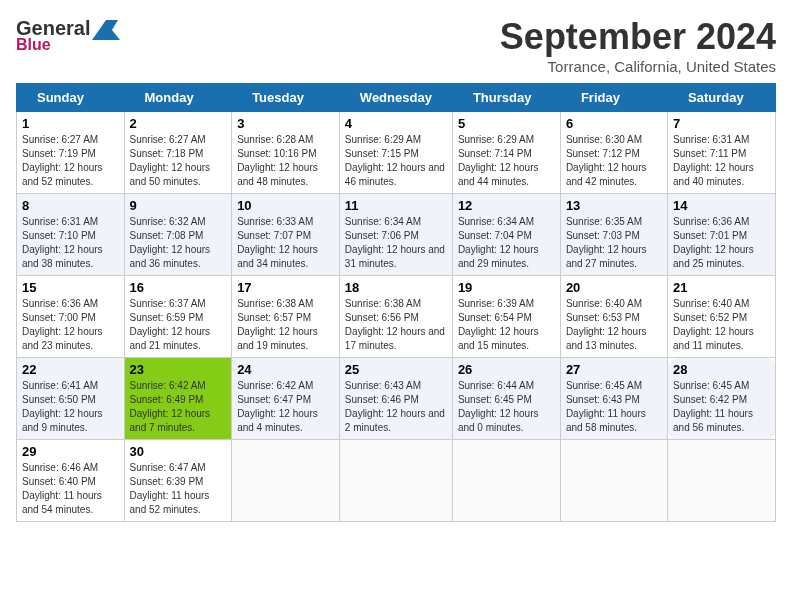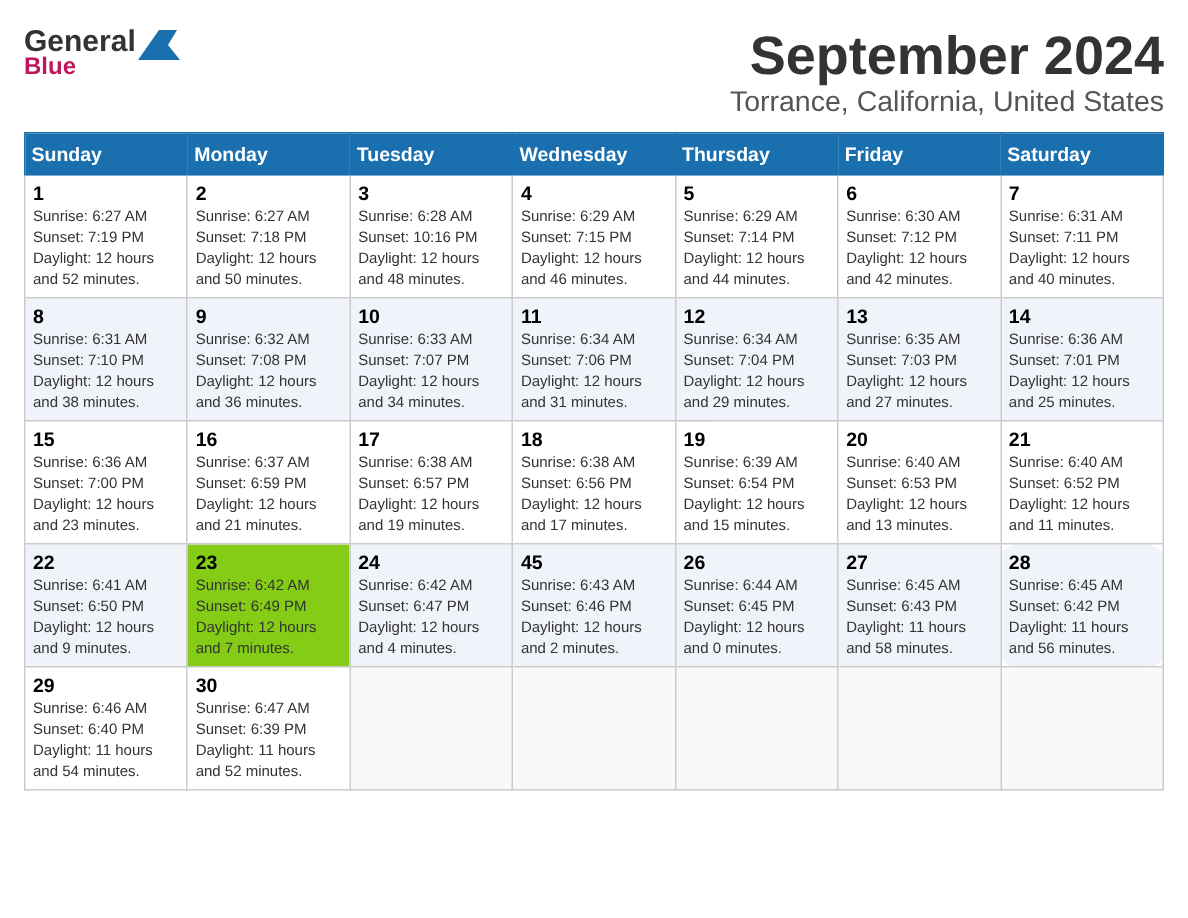--- a/index.html
+++ b/index.html
@@ -23,32 +23,32 @@
     }
     .title-area {
       text-align: right;
     }
     .month-title {
       font-size: 36px;
       font-weight: bold;
       color: #333;
     }
     .location-title {
-      font-size: 19px;
+      font-size: 15px;
       color: #555;
     }
     .calendar {
       width: 100%;
       border-collapse: collapse;
       font-size: 11px;
     }
     .calendar th {
       background-color: #1a6faf;
       color: #fff;
-      padding: 6px 4px;
+      padding: 6px 20px;
       text-align: left;
       font-size: 13px;
       font-weight: bold;
       border: 1px solid #1a6faf;
     }
     .calendar td {
       border: 1px solid #ccc;
       padding: 4px 5px;
       vertical-align: top;
       width: calc(100% / 7);
@@ -266,21 +266,21 @@
         <span class="day-info">Sunset: 6:49 PM</span><br>
         <span class="day-info">Daylight: 12 hours and 7 minutes.</span>
       </td>
         <td style="background-color: rgb(240, 244, 250);">
         <span class="day-num">24</span>
         <span class="day-info">Sunrise: 6:42 AM</span><br>
         <span class="day-info">Sunset: 6:47 PM</span><br>
         <span class="day-info">Daylight: 12 hours and 4 minutes.</span>
       </td>
         <td style="background-color: rgb(240, 244, 250);">
-        <span class="day-num">45</span>
+        <span class="day-num">25</span>
         <span class="day-info">Sunrise: 6:43 AM</span><br>
         <span class="day-info">Sunset: 6:46 PM</span><br>
         <span class="day-info">Daylight: 12 hours and 2 minutes.</span>
       </td>
         <td style="background-color: rgb(240, 244, 250);">
         <span class="day-num">26</span>
         <span class="day-info">Sunrise: 6:44 AM</span><br>
         <span class="day-info">Sunset: 6:45 PM</span><br>
         <span class="day-info">Daylight: 12 hours and 0 minutes.</span>
       </td>

